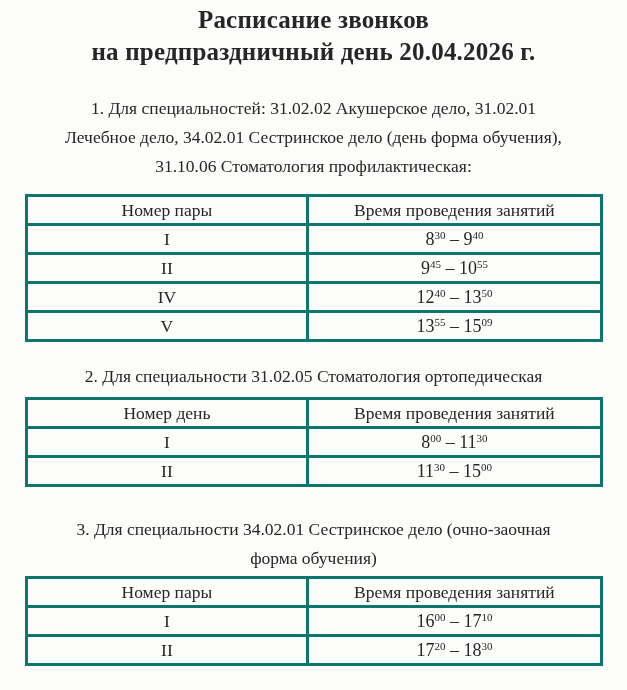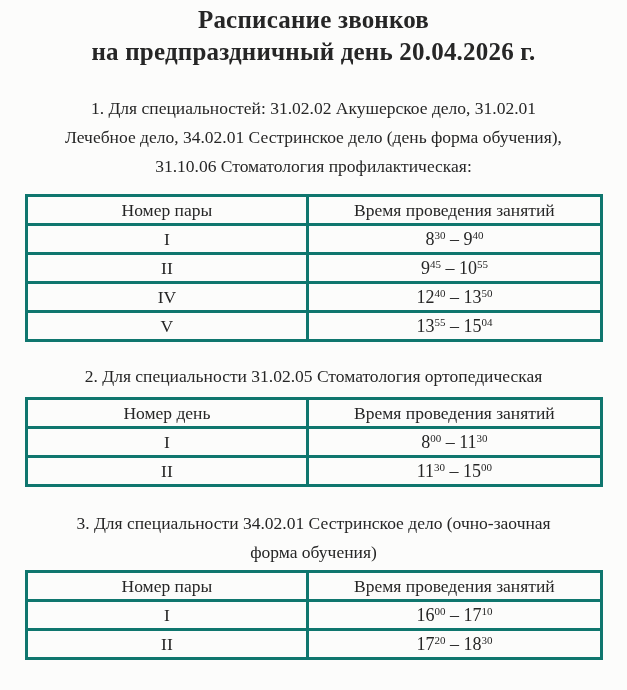--- a/index.html
+++ b/index.html
@@ -64,21 +64,21 @@
     position: relative;
     top: 1px;
     vertical-align: super;
   }
 
   
   .sec-0 .sec-heading { margin-top: 26px; font-family: Liberation Serif, serif; }
   .sec-0 .sched-table { margin-top: 13px; }
   .sec-1 .sec-heading { margin-top: 20px; }
   .sec-1 .sched-table { margin-top: 6px; }
-  .sec-2 .sec-heading { margin-top: 22px; }
+  .sec-2 .sec-heading { margin-top: 28px; }
   .sec-2 .sched-table { margin-top: 3px; }
 </style>
 </head>
 <body>
 
 <div class="page">
   <h1 class="title">
     <span class="tline">Расписание звонков</span>
     <span class="tline">на предпраздничный день 20.04.2026 г.</span>
   </h1>
@@ -104,21 +104,21 @@
             <tr>
               <td>II</td>
               <td class="time">9<sup class="min">45</sup> – 10<sup class="min">55</sup></td>
             </tr>
             <tr>
               <td>IV</td>
               <td class="time">12<sup class="min">40</sup> – 13<sup class="min">50</sup></td>
             </tr>
             <tr>
               <td>V</td>
-              <td class="time">13<sup class="min">55</sup> – 15<sup class="min">04</sup></td>
+              <td class="time">13<sup class="min">55</sup> – 15<sup class="min">09</sup></td>
             </tr>
           </tbody>
         </table>
       </section>
       <section class="section sec-1">
         <div class="sec-heading">
           <span class="hline">2. Для специальности 31.02.05 Стоматология ортопедическая</span>
         </div>
         <table class="sched-table">
           <thead>

